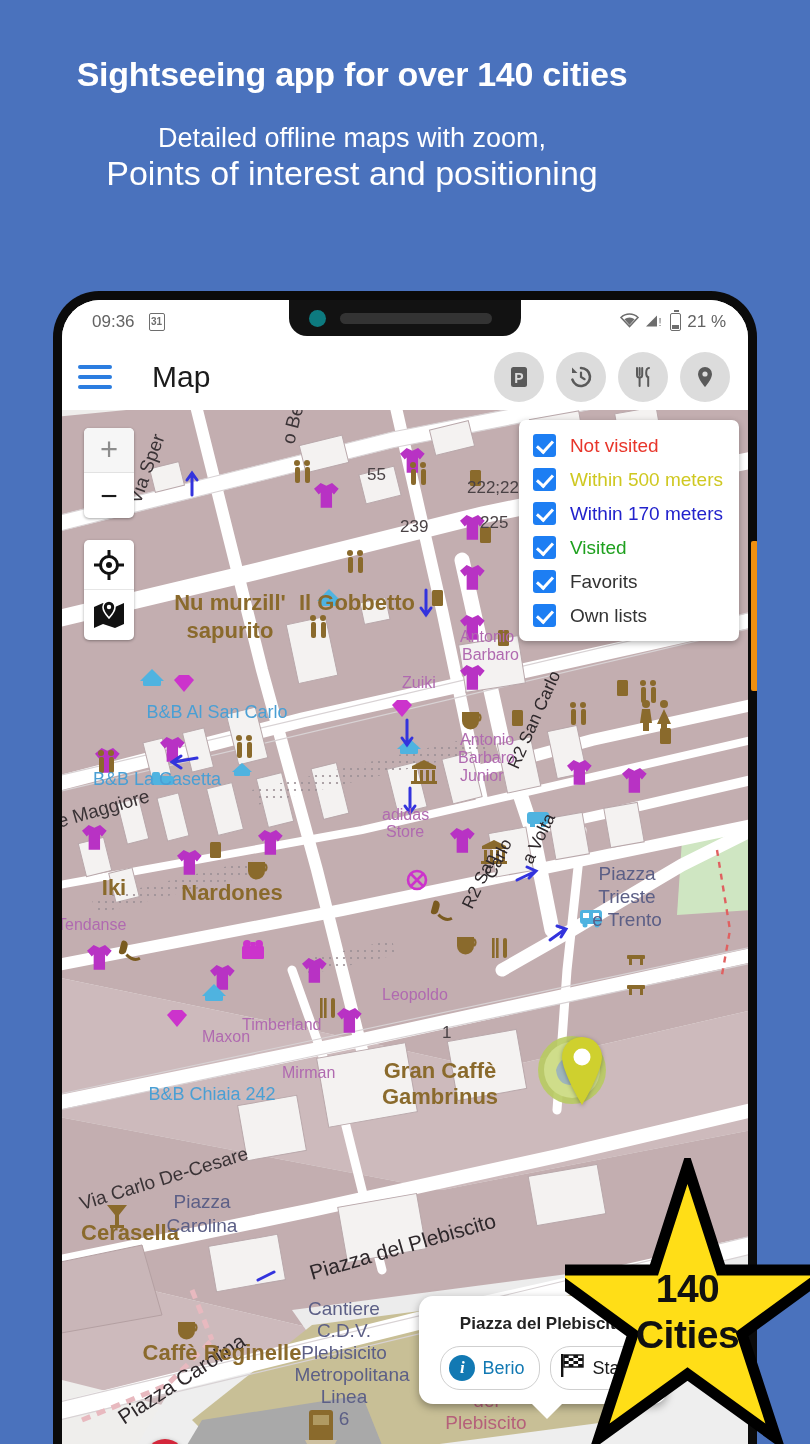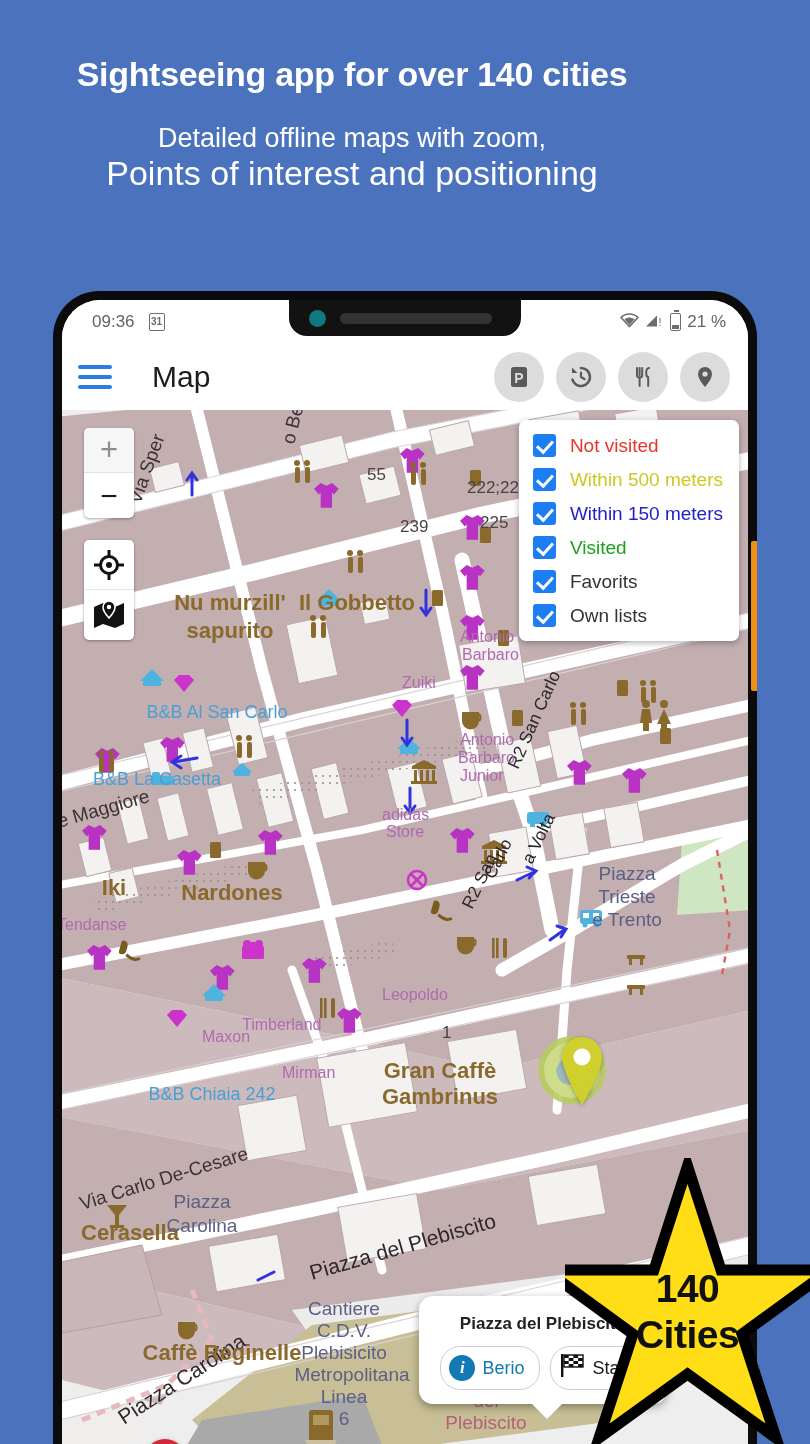--- a/index.html
+++ b/index.html
@@ -753,21 +753,21 @@
         <div class="legend-row">
           <span class="cbx"></span>
           <span class="legend-label" style="color:#e8352a">Not visited</span>
         </div>
         <div class="legend-row">
           <span class="cbx"></span>
           <span class="legend-label" style="color:#cfc821">Within 500 meters</span>
         </div>
         <div class="legend-row">
           <span class="cbx"></span>
-          <span class="legend-label" style="color:#2222cc">Within 150 meters</span>
+          <span class="legend-label" style="color:#2222cc">Within 170 meters</span>
         </div>
         <div class="legend-row">
           <span class="cbx"></span>
           <span class="legend-label" style="color:#1ea01e">Visited</span>
         </div>
         <div class="legend-row">
           <span class="cbx"></span>
           <span class="legend-label" style="color:#333">Favorits</span>
         </div>
         <div class="legend-row">

